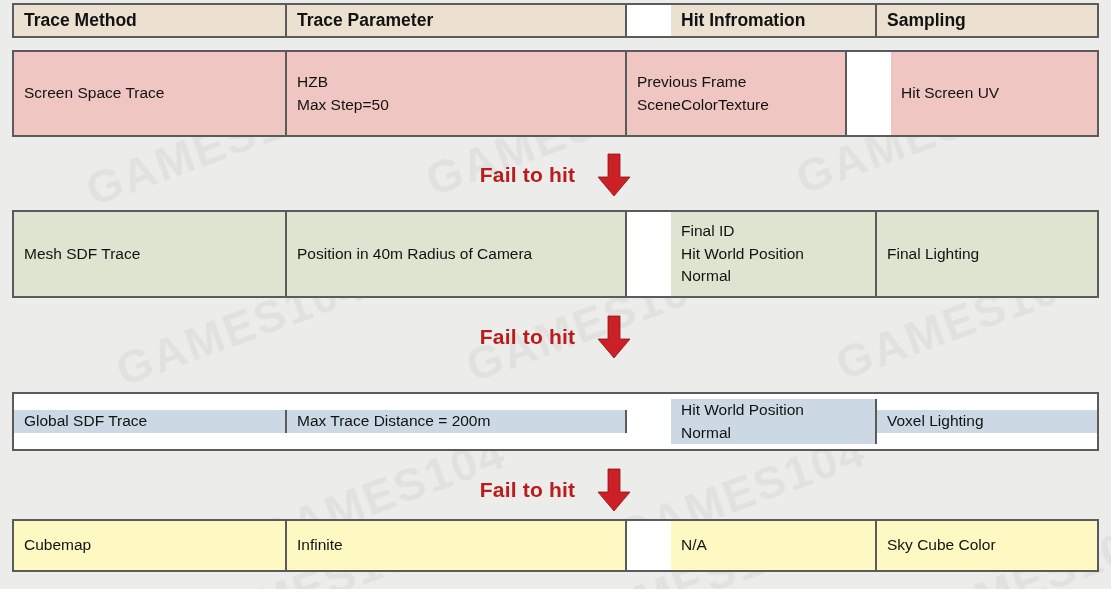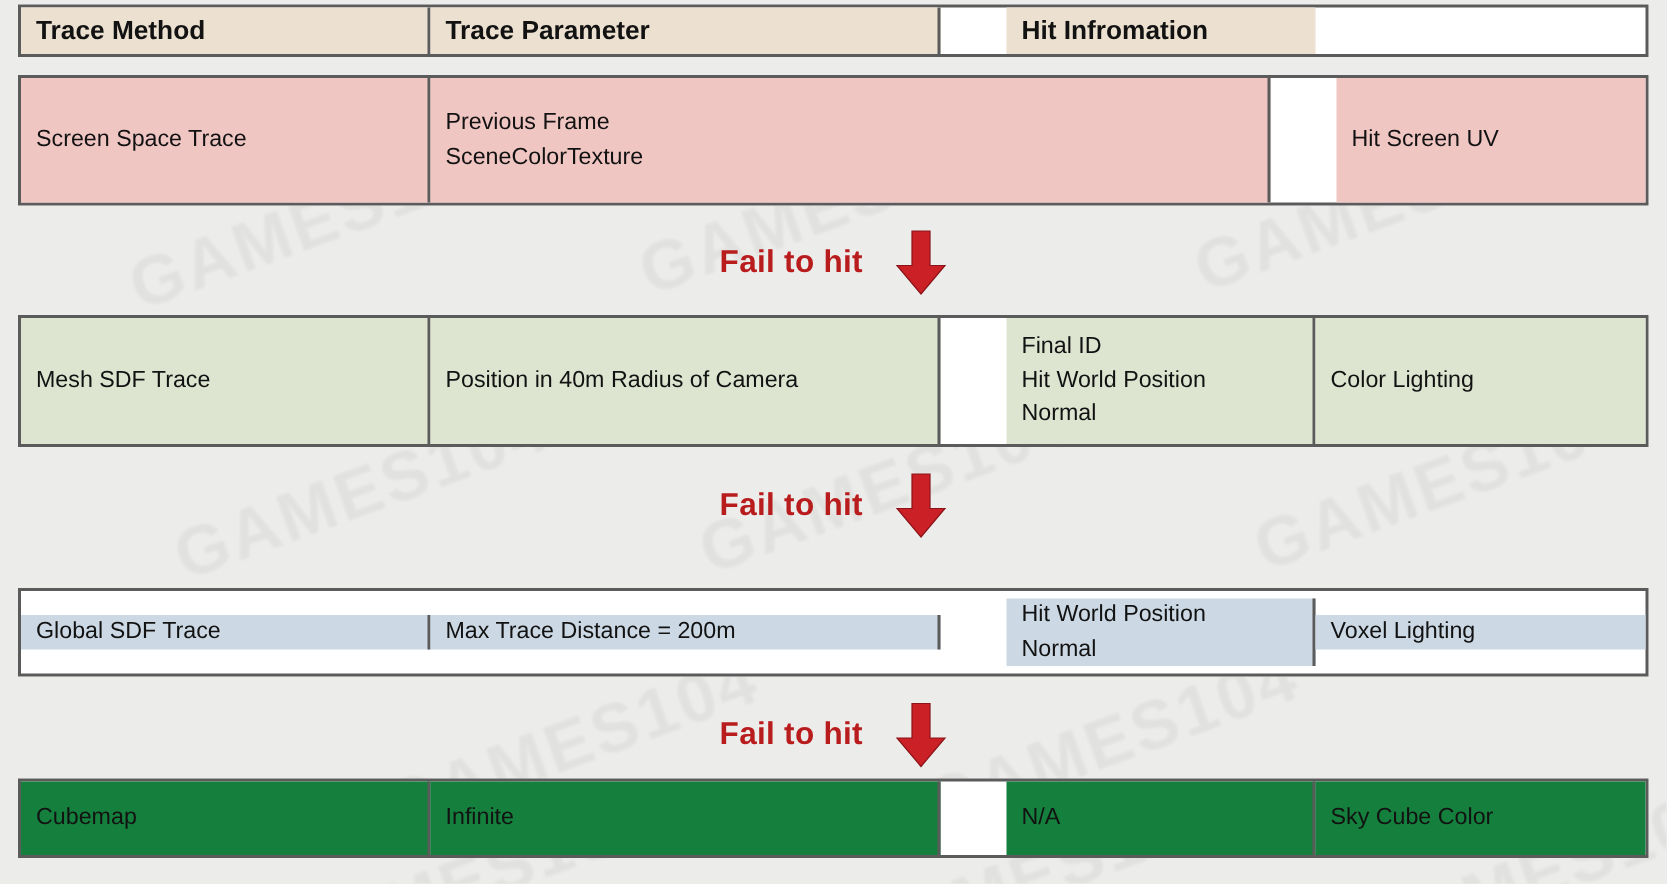--- a/index.html
+++ b/index.html
@@ -84,21 +84,21 @@
   #row-screen-space { top: 50px; height: 87px; }
   #row-screen-space .cell { background: #f0c6c3; }
 
   #row-mesh-sdf { top: 210px; height: 88px; }
   #row-mesh-sdf .cell { background: #dde5d1; }
 
   #row-global-sdf { top: 392px; height: 59px; align-items: center; }
   #row-global-sdf .cell { background: #ccd9e4; }
 
   #row-cubemap { top: 519px; height: 53px; }
-  #row-cubemap .cell { background: #15803d; }
+  #row-cubemap .cell { background: #fef9c3; }
 
   .cell .line { display: block; }
 
   
   .connector {
     position: absolute;
     left: 0;
     width: 1111px;
     display: flex;
     align-items: center;
@@ -143,25 +143,32 @@
   <div class="tbl" id="header-row">
     <div class="cell c1">
       <span class="line">Trace Method</span>
     </div>
     <div class="cell c2">
       <span class="line">Trace Parameter</span>
     </div>
     <div class="cell c3">
       <span class="line">Hit Infromation</span>
     </div>
+    <div class="cell c4">
+      <span class="line">Sampling</span>
+    </div>
   </div>
 
   <div class="tbl" id="row-screen-space">
     <div class="cell c1">
       <span class="line">Screen Space Trace</span>
+    </div>
+    <div class="cell c2">
+      <span class="line">HZB</span>
+      <span class="line">Max Step=50</span>
     </div>
     <div class="cell c4">
       <span class="line">Previous Frame</span>
       <span class="line">SceneColorTexture</span>
     </div>
     <div class="cell c3">
       <span class="line">Hit Screen UV</span>
     </div>
   </div>
 
@@ -178,21 +185,21 @@
     </div>
     <div class="cell c2">
       <span class="line">Position in 40m Radius of Camera</span>
     </div>
     <div class="cell c3">
       <span class="line">Final ID</span>
       <span class="line">Hit World Position</span>
       <span class="line">Normal</span>
     </div>
     <div class="cell c4">
-      <span class="line">Color Lighting</span>
+      <span class="line">Final Lighting</span>
     </div>
   </div>
 
   <div class="connector" id="connector-2">
     <span class="connector-label">Fail to hit</span>
     <svg class="arrow-down" viewBox="0 0 34 44" aria-hidden="true">
       <polygon points="11,1 23,1 23,24 33,24 17,43 1,24 11,24" fill="#cc2027" stroke="#8a1418" stroke-width="0.8"></polygon>
     </svg>
   </div>
 

